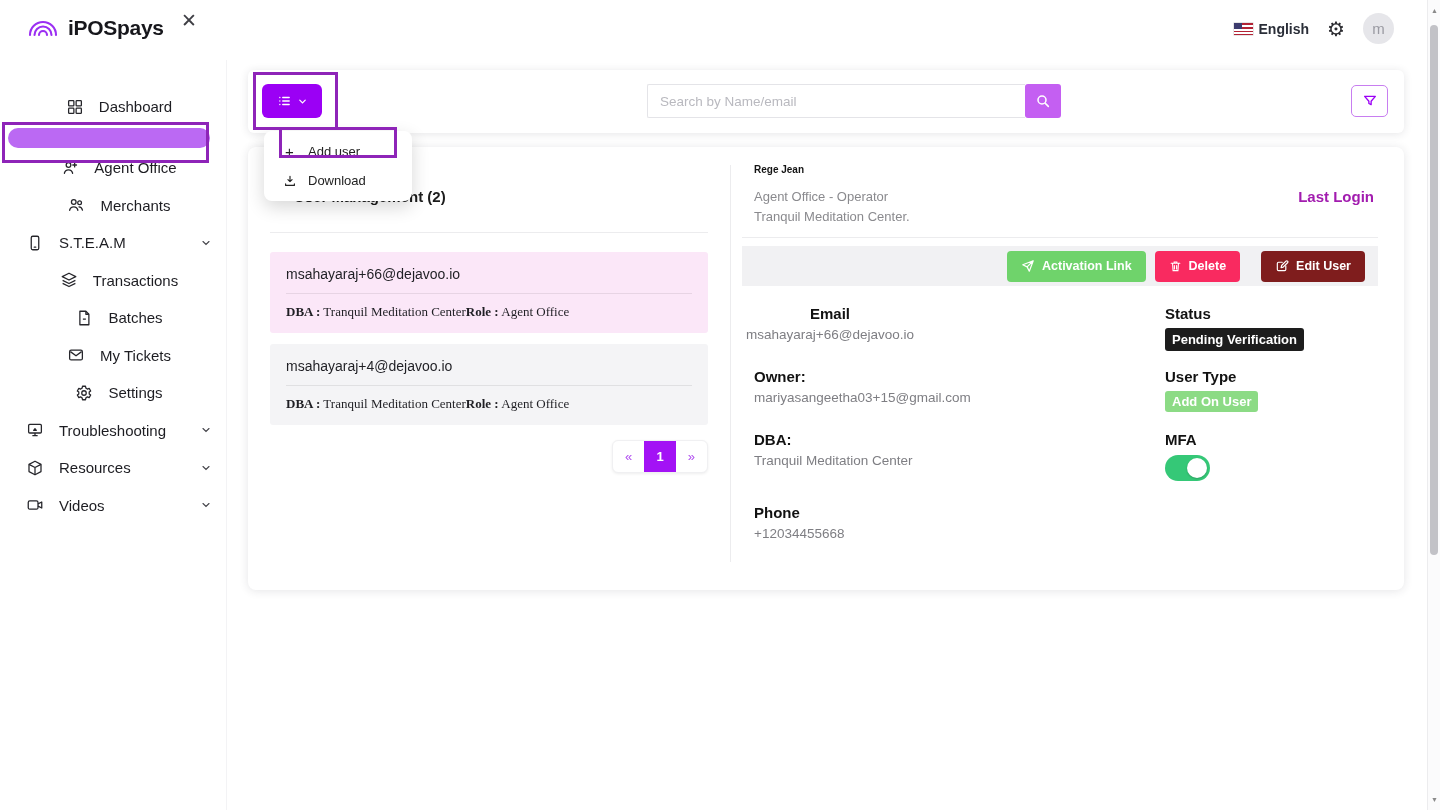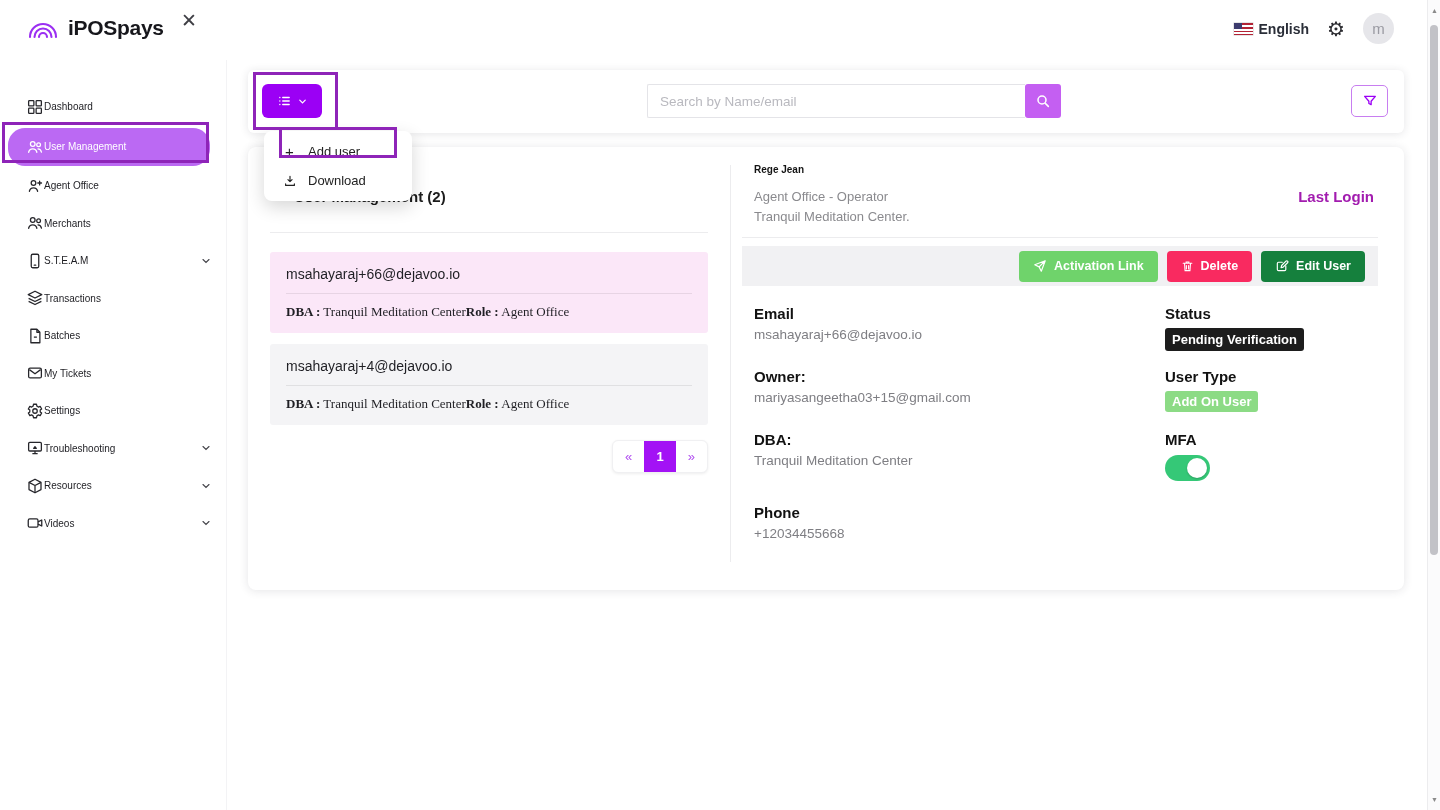--- a/index.html
+++ b/index.html
@@ -3,40 +3,40 @@
 <meta charset="utf-8">
 <style>
   * { margin:0; padding:0; box-sizing:border-box; }
   html,body { width:1440px; height:810px; }
   body {
     position:relative; overflow:hidden; background:#fff;
     font-family:"Liberation Sans", sans-serif; color:#1c1c1c;
   }
   
   .app-header { position:absolute; top:0; left:0; width:1440px; height:60px; background:#fff; z-index:5; }
-  .logo { position:absolute; left:26px; top:16px; display:flex; align-items:flex-end; gap:8px; }
+  .logo { position:absolute; left:26px; top:16px; display:flex; align-items:flex-start; gap:8px; }
   .logo-text { font-size:21px; font-weight:bold; color:#17171c; letter-spacing:-0.3px; }
   .close-x { position:absolute; left:181px; top:9px; font-size:19px; color:#3e3e44; cursor:pointer; }
   .header-right { position:absolute; right:46px; top:13px; display:flex; align-items:center; gap:18px; }
   .lang { display:flex; align-items:center; gap:6px; font-size:14px; font-weight:bold; color:#2a2e38; cursor:pointer; }
   .flag { position:relative; width:19px; height:12px;
     background:repeating-linear-gradient(#b22234 0 1.9px, #fff 1.9px 3.8px); box-shadow:0 0 0 0.5px #ccc; }
   .flag::after { content:""; position:absolute; left:0; top:0; width:8px; height:6.5px; background:#3c3b6e; }
   .gear-glyph { font-size:20px; color:#2c2c31; cursor:pointer; line-height:1; }
   .avatar { width:31px; height:31px; border-radius:50%; background:#e6e6ea; color:#9a9aa2;
     display:flex; align-items:center; justify-content:center; font-size:15px; cursor:pointer; }
   
   .sidebar { position:absolute; left:0; top:60px; width:227px; height:750px; background:#fff;
     border-right:1px solid #f3f3f5; z-index:4; padding-top:28px; }
-  .nav-item { height:37.5px; display:flex; align-items:center; padding:0 14px 0 26px;
-    font-size:10px; color:#1d1d22; cursor:pointer; }
+  .nav-item { height:37.5px; display:flex; align-items:center; gap:15px; padding:0 14px 0 26px;
+    font-size:15px; color:#1d1d22; cursor:pointer;justify-content:center; }
   .nav-item svg { flex:none; color:#26262b; }
   .nav-item .chev { margin-left:auto; color:#44444a; }
-  .nav-item.active { background:#bb69f3; color:#fff; border-radius:17px; height:38px;
-    margin:2px 16px 1.5px 8px; padding:0 10px 0 18px; }
+  .nav-item.active { background:#bb69f3; color:#fff; border-radius:17px; height:20px;
+    margin:2px 16px 1.5px 8px; padding:0 10px 0 18px;flex-direction:column; }
   .nav-item.active svg { color:#fff; }
   
   .toolbar { position:absolute; left:248px; top:70px; width:1156px; height:63px; background:#fff;
     border-radius:6px; box-shadow:0 1px 8px rgba(40,40,60,.12); z-index:10; }
   .btn-menu { position:absolute; left:14px; top:14px; width:60px; height:34px; background:#9b00f5;
     border:none; border-radius:6px; display:flex; align-items:center; justify-content:center; gap:5px; cursor:pointer; }
   .search-wrap { position:absolute; left:399px; top:14px; display:flex; }
   .search-input { width:378px; height:34px; border:1px solid #e4e4e8; border-right:none; padding:0 12px;
     font-size:13.5px; color:#333; border-radius:2px 0 0 2px; outline:none; font-family:"Liberation Sans",sans-serif; }
   .search-input::placeholder { color:#b9b9bf; }
@@ -72,21 +72,21 @@
   .d-role { position:absolute; left:24px; top:42px; font-size:13px; color:#8a8a8e; }
   .d-company { position:absolute; left:24px; top:62px; font-size:13px; color:#8a8a8e; }
   .d-lastlogin { position:absolute; right:30px; top:41px; font-size:15px; font-weight:bold; color:#a21caf; }
   .d-hr { position:absolute; left:12px; right:26px; top:90px; height:1px; background:#ececee; }
   .action-bar { position:absolute; left:12px; right:26px; top:99px; height:40px; background:#f1f1f3;
     display:flex; align-items:center; justify-content:flex-end; gap:9px; padding-right:13px; }
   .btn { height:31px; border:none; border-radius:4px; color:#fff; font-size:12.5px; font-weight:bold;
     display:flex; align-items:center; gap:7px; padding:0 14px; cursor:pointer; font-family:"Liberation Sans",sans-serif; }
   .btn-green { background:#6fd36b; }
   .btn-red { background:#f92a60; }
-  .btn-purple { background:#15803d; }
+  .btn-purple { background:#7f1d1d;margin-left:12px; }
   .fblock { position:absolute; }
   .flabel { font-size:15px; font-weight:bold; color:#121212; }
   .fvalue { font-size:13.5px; color:#7e7e83; margin-top:5px; }
   .badge-black { display:inline-block; background:#1d1d1d; color:#fff; font-weight:bold; font-size:13px;
     padding:4px 7px; border-radius:3px; margin-top:6px; }
   .badge-green { display:inline-block; background:#8cdb85; color:#fff; font-weight:bold; font-size:13px;
     padding:3px 7px; border-radius:3px; margin-top:6px; }
   .toggle { position:relative; width:45px; height:26px; border-radius:13px; background:#c9c9ce; margin-top:7px; cursor:pointer; }
   .toggle.on { background:#35c877; }
   .toggle .knob { position:absolute; right:3px; top:3px; width:20px; height:20px; border-radius:50%; background:#fff;
@@ -329,21 +329,21 @@
       </button>
       <button class="btn btn-purple">
         <svg width="14" height="14" viewBox="0 0 24 24" fill="none" stroke="#fff" stroke-width="2" stroke-linecap="round" stroke-linejoin="round">
             <path d="M12.5 5.5H6a2 2 0 0 0-2 2V18a2 2 0 0 0 2 2h10.5a2 2 0 0 0 2-2v-6.5"></path>
             <path d="M18.8 3.7a1.9 1.9 0 0 1 2.7 2.7L14 13.9l-3.6.9.9-3.6z"></path>
           </svg>
         <span>Edit User</span>
       </button>
     </div>
 
-    <div class="fblock" style="left:24px; top:158px;">
+    <div class="fblock" style="left:16px; top:158px;text-align:center;">
       <div class="flabel">Email</div>
       <div class="fvalue">msahayaraj+66@dejavoo.io</div>
     </div>
     <div class="fblock" style="left:435px; top:158px;">
       <div class="flabel">Status</div>
       <span class="badge-black">Pending Verification</span>
     </div>
 
     <div class="fblock" style="left:24px; top:221px;">
       <div class="flabel">Owner:</div>

